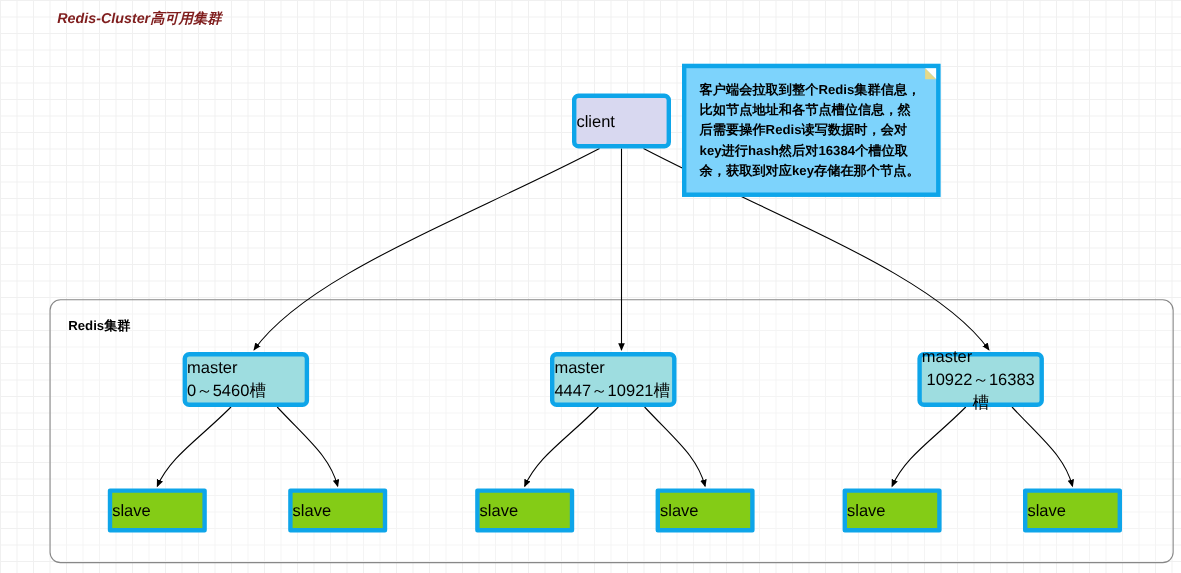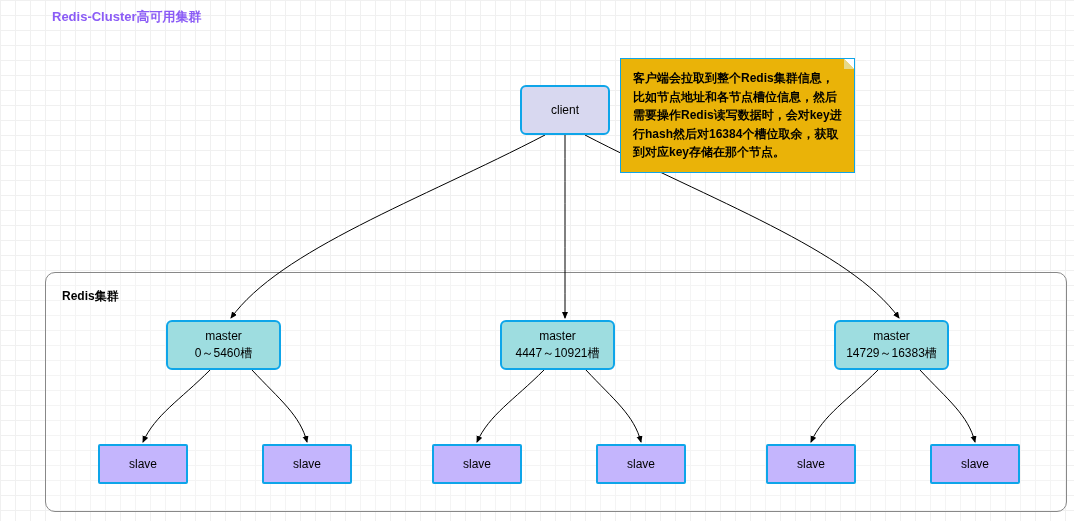--- a/index.html
+++ b/index.html
@@ -20,51 +20,52 @@
       linear-gradient(90deg, #f0f0f0 1px, transparent 1px);
     background-size: 15px 15px;
     z-index: 0;
   }
   .title {
     position: absolute;
     top: 8px;
     left: 52px;
     font-size: 13px;
     font-weight: bold;
-    color: #8b5cf6;
+    color: #7f1d1d;
     z-index: 2;
+    font-style: italic;
   }
   .node {
     position: absolute;
-    border: 2px solid #0ea5e9;
+    border: 4px solid #0ea5e9;
     border-radius: 6px;
     display: flex;
     flex-direction: column;
-    align-items: center;
+    align-items: flex-start;
     justify-content: center;
-    font-size: 12px;
+    font-size: 15px;
     text-align: center;
     box-sizing: border-box;
     z-index: 3;
   }
   .client {
     background: #d8d8f0;
     width: 90px;
     height: 50px;
     left: 520px;
     top: 85px;
   }
   .master {
     background: #9edde0;
     width: 115px;
     height: 50px;
     line-height: 1.4;
   }
   .slave {
-    background: #c4b5fd;
+    background: #84cc16;
     width: 90px;
     height: 40px;
     border-radius: 2px;
   }
   .cluster-box {
     position: absolute;
     left: 45px;
     top: 272px;
     width: 1020px;
     height: 238px;
@@ -79,22 +80,22 @@
     top: 288px;
     font-size: 12px;
     font-weight: bold;
     z-index: 2;
   }
   .note {
     position: absolute;
     left: 620px;
     top: 58px;
     width: 235px;
-    background: #eab308;
-    border: 1px solid #0ea5e9;
+    background: #7dd3fc;
+    border: 4px solid #0ea5e9;
     padding: 10px 12px;
     font-size: 12px;
     line-height: 1.55;
     font-weight: bold;
     z-index: 3;
     box-sizing: border-box;
   }
   .note:before {
     content: "";
     position: absolute;
@@ -143,21 +144,21 @@
 <div class="node master" style="left:166px; top:320px;">
   <span>master</span>
   <span>0～5460槽</span>
 </div>
 <div class="node master" style="left:500px; top:320px;">
   <span>master</span>
   <span>4447～10921槽</span>
 </div>
 <div class="node master" style="left:834px; top:320px;">
   <span>master</span>
-  <span>14729～16383槽</span>
+  <span>10922～16383槽</span>
 </div>
 
 <div class="node slave" style="left:98px; top:444px;">
     <span>slave</span>
   </div>
 <div class="node slave" style="left:262px; top:444px;">
     <span>slave</span>
   </div>
 <div class="node slave" style="left:432px; top:444px;">
     <span>slave</span>

